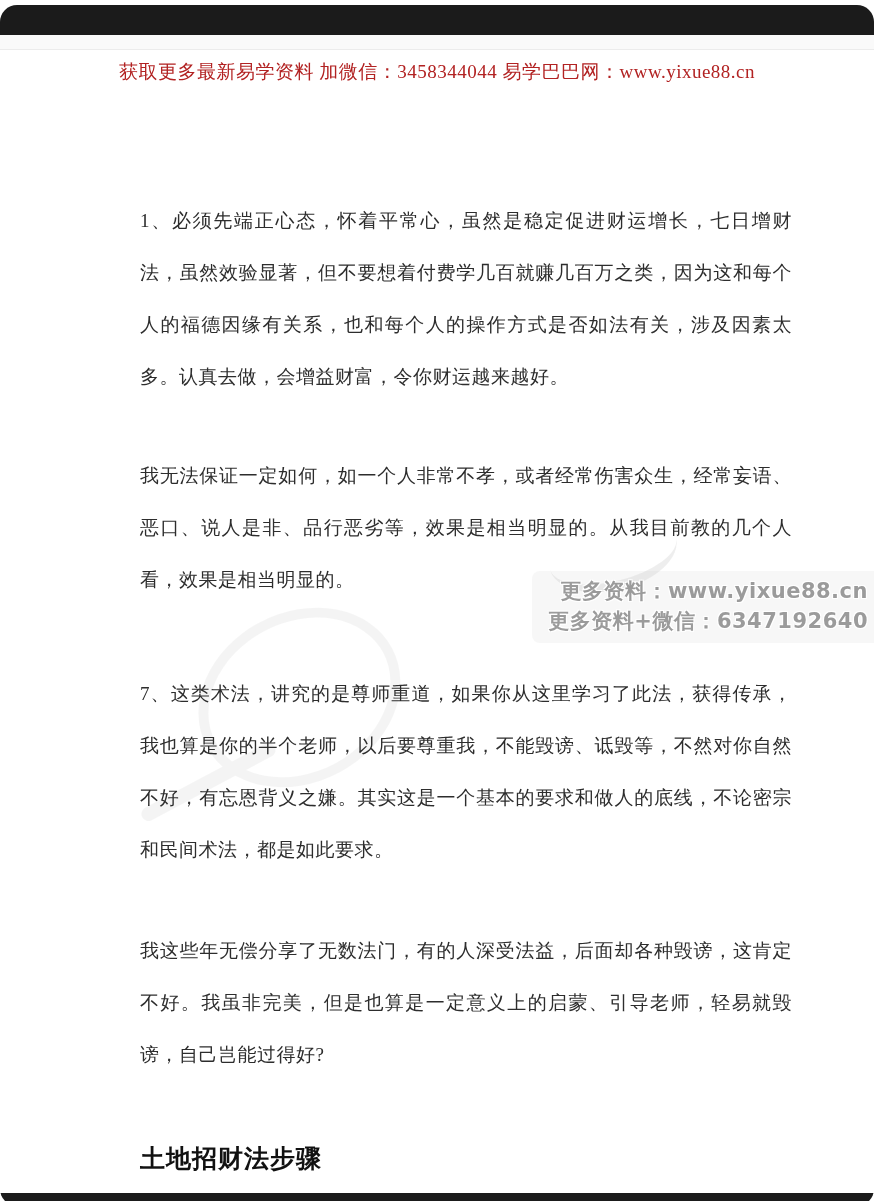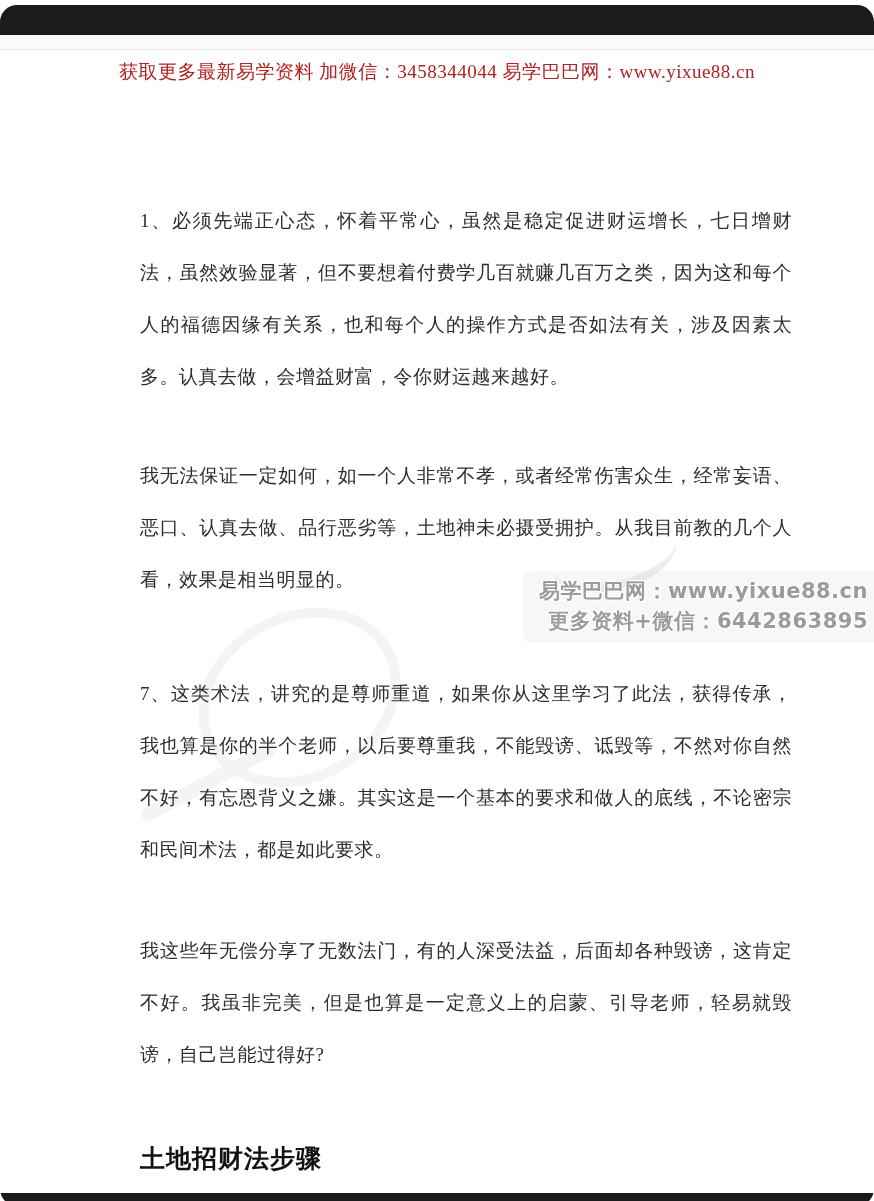--- a/index.html
+++ b/index.html
@@ -107,26 +107,26 @@
   <div class="promo">获取更多最新易学资料 加微信：3458344044 易学巴巴网：www.yixue88.cn</div>
 
   <div class="faint-wm">
     <div class="ring"></div>
     <div class="bar"></div>
   </div>
   <div class="faint-arc"></div>
 
   <div class="content">
     <p class="p1">1、必须先端正心态，怀着平常心，虽然是稳定促进财运增长，七日增财法，虽然效验显著，但不要想着付费学几百就赚几百万之类，因为这和每个人的福德因缘有关系，也和每个人的操作方式是否如法有关，涉及因素太多。认真去做，会增益财富，令你财运越来越好。</p>
-    <p class="p2">我无法保证一定如何，如一个人非常不孝，或者经常伤害众生，经常妄语、恶口、认真去做、品行恶劣等，土地神未必摄受拥护。从我目前教的几个人看，效果是相当明显的。</p>
+    <p class="p2">我无法保证一定如何，如一个人非常不孝，或者经常伤害众生，经常妄语、恶口、说人是非、品行恶劣等，效果是相当明显的。从我目前教的几个人看，效果是相当明显的。</p>
     <p class="p3">7、这类术法，讲究的是尊师重道，如果你从这里学习了此法，获得传承，我也算是你的半个老师，以后要尊重我，不能毁谤、诋毁等，不然对你自然不好，有忘恩背义之嫌。其实这是一个基本的要求和做人的底线，不论密宗和民间术法，都是如此要求。</p>
     <p class="p4">我这些年无偿分享了无数法门，有的人深受法益，后面却各种毁谤，这肯定不好。我虽非完美，但是也算是一定意义上的启蒙、引导老师，轻易就毁谤，自己岂能过得好?</p>
     <h2 class="section-heading">土地招财法步骤</h2>
   </div>
 
   <div class="wm-box">
-    <div class="wm-line">易学巴巴网：www.yixue88.cn</div>
-    <div class="wm-line">更多资料+微信：6442863895</div>
+    <div class="wm-line">更多资料：www.yixue88.cn</div>
+    <div class="wm-line">更多资料+微信：6347192640</div>
   </div>
 
   <div class="bottom-bar"></div>
 
 </div>
 
 </body></html>

